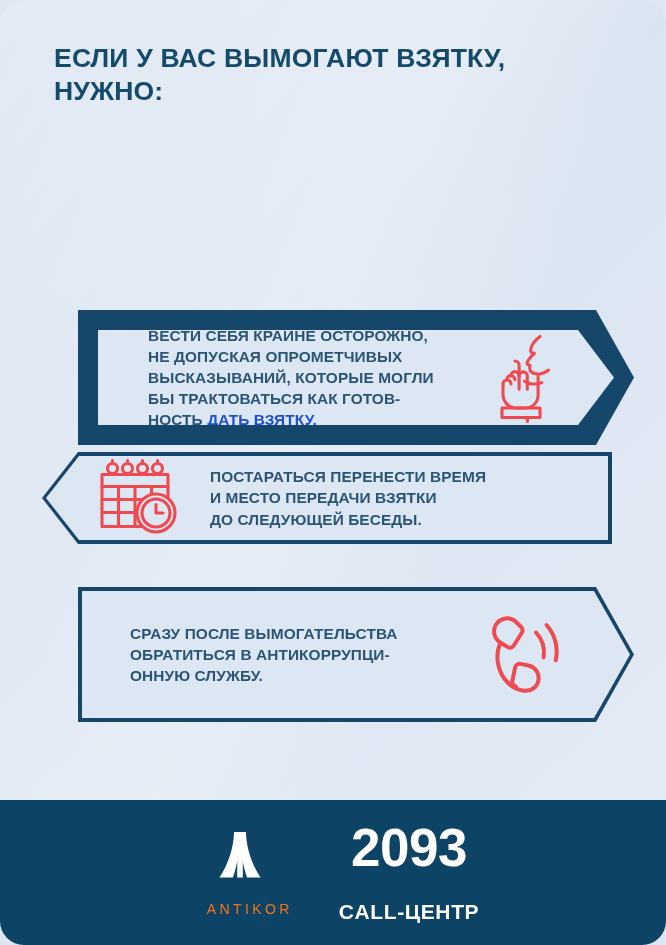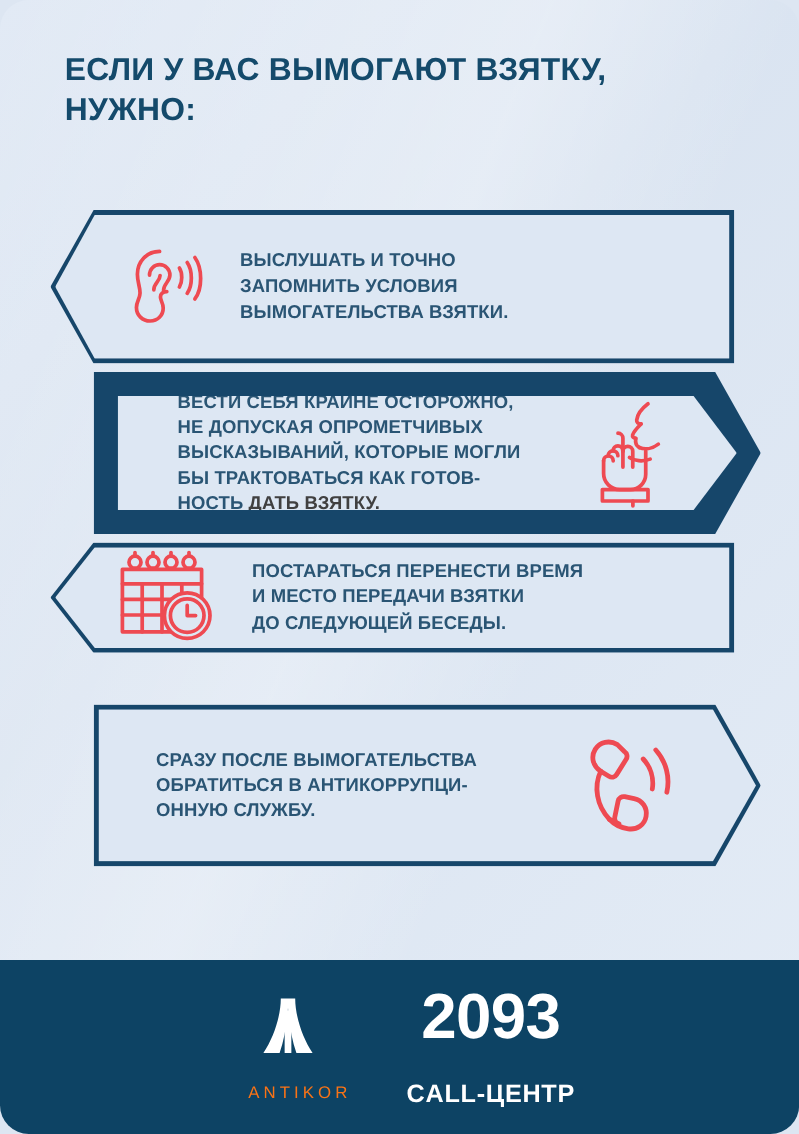--- a/index.html
+++ b/index.html
@@ -177,21 +177,21 @@
   }
   .card-text {
     color:#2a5574;
     font-size:15.4px;
     font-weight:bold;
     line-height:1.37;
     letter-spacing:0.1px;
     text-transform:uppercase;
     white-space:pre-line;
   }
-  .accent { color:#404040; }
+  .accent { color:#1d4ed8; }
 
   
   .c1-icon { margin-left:48px; margin-right:28px; }
   .c1-text { }
 
   .c2-text { margin-left:50px; }
   .c2-icon { margin-left:auto; margin-right:50px; }
 
   .c3-icon { margin-left:50px; margin-right:28px; }
 
@@ -249,41 +249,20 @@
 <body>
 
 <div class="poster">
   <div class="bg-sheen"></div>
 
   <h1 class="title">ЕСЛИ У ВАС ВЫМОГАЮТ  ВЗЯТКУ,
 НУЖНО:</h1>
 
   <div class="cards">
 
-    <div class="card card-1">
-      <div class="fill">
-        <div class="card-icon c1-icon">
-          <svg width="78" height="78" viewBox="0 0 78 78" fill="none" stroke="#ee4a52" stroke-width="3.1" stroke-linecap="round" stroke-linejoin="round">
-            <path d="M39 9.5C28.5 9.5 20.5 17.8 20.5 28.6c0 6.4 2.2 10.2 2.2 15.6
-                     0 4.6-3.0 7.2-3.0 12.0 0 6.4 5.0 11.3 11.4 11.3
-                     6.3 0 10.9-4.6 10.9-10.9 0-4.0-2.3-6.1-2.3-9.0
-                     0-3.0 2.4-4.6 5.3-4.6"></path>
-            <path d="M30.6 29.2c0-4.8 3.7-8.6 8.5-8.6 4.7 0 8.5 3.8 8.5 8.6
-                     0 5.5-5.3 7.3-5.3 12.6"></path>
-            <path d="M39.4 29.6c-0.1 5.0-5.2 6.2-5.2 11.9"></path>
-            <path d="M55.5 23.4c2.6 4.0 2.6 11.7 0 15.8"></path>
-            <path d="M62.0 18.8c4.6 6.6 4.6 19.4 0 25.6"></path>
-            <path d="M68.4 14.6c6.4 9.0 6.4 26.0 0 34.5"></path>
-          </svg>
-        </div>
-        <div class="card-text c1-text">ВЫСЛУШАТЬ И ТОЧНО
-ЗАПОМНИТЬ УСЛОВИЯ
-ВЫМОГАТЕЛЬСТВА  ВЗЯТКИ.</div>
-      </div>
-    </div>
 
     <div class="card card-2">
       <div class="fill">
         <div class="card-text c2-text"><span>ВЕСТИ СЕБЯ КРАЙНЕ ОСТОРОЖНО,
 НЕ ДОПУСКАЯ ОПРОМЕТЧИВЫХ
 ВЫСКАЗЫВАНИЙ, КОТОРЫЕ МОГЛИ
 БЫ ТРАКТОВАТЬСЯ КАК ГОТОВ-
 НОСТЬ </span><span class="accent">ДАТЬ ВЗЯТКУ.</span></div>
 
         <div class="card-icon c2-icon">

